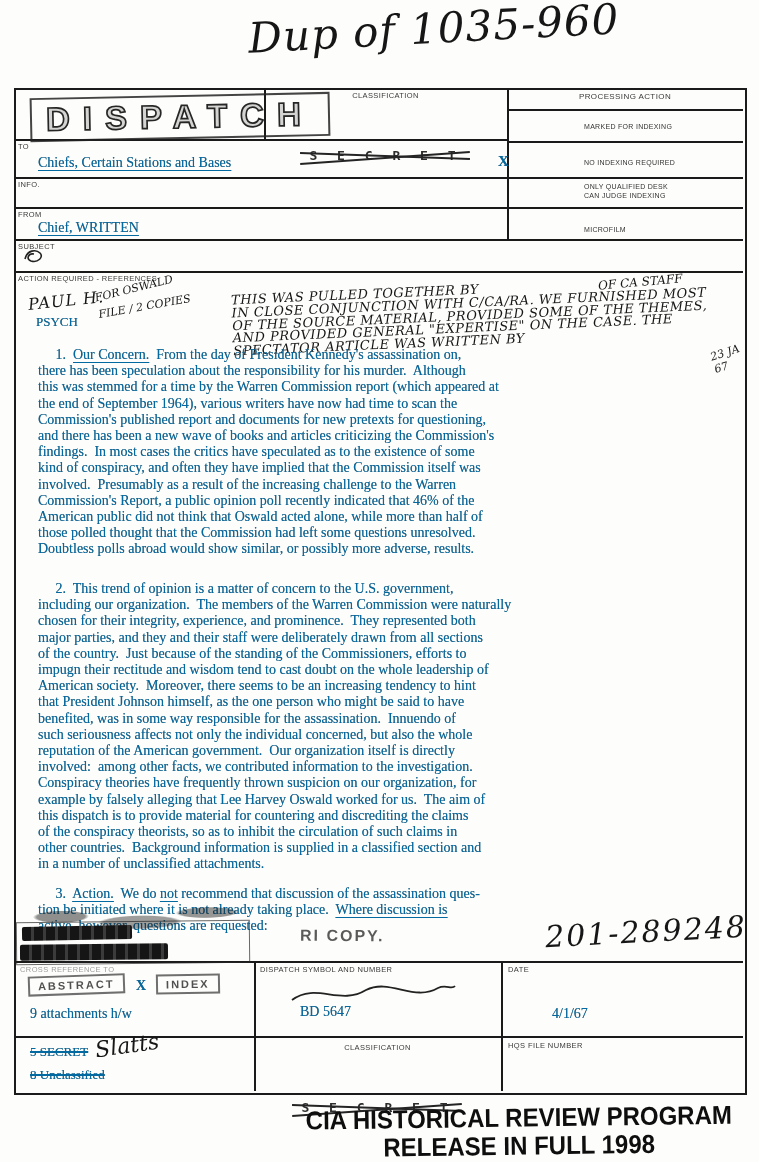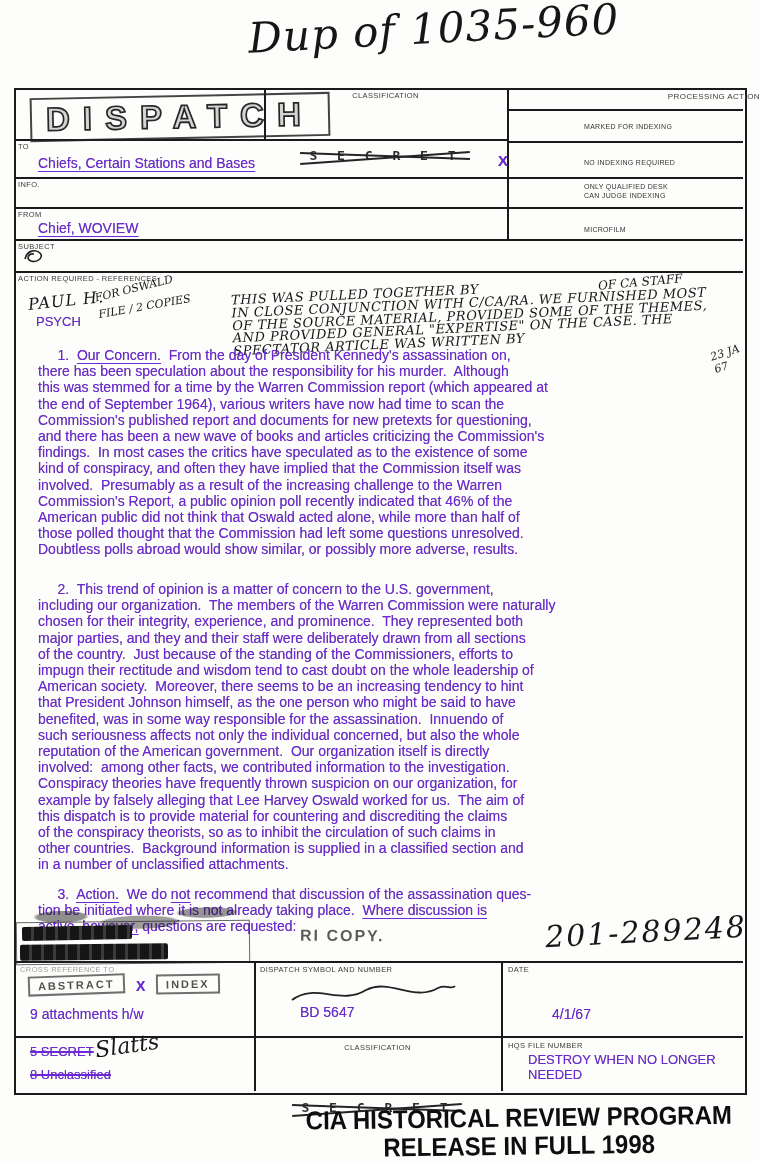--- a/index.html
+++ b/index.html
@@ -1,19 +1,19 @@
 <!DOCTYPE html>
 <html><head>
 <meta charset="utf-8">
 <style>
   html,body{margin:0;padding:0;background:#ffffff;}
   #page{position:relative;width:759px;height:1162px;background:#fdfdfb;overflow:hidden;
         font-family:"DejaVu Sans Mono","Liberation Mono",monospace;}
   .abs{position:absolute;}
-  .typed{font-family:Liberation Sans, sans-serif;color:#6d28d9;
+  .typed{font-family:Liberation Serif, serif;color:#0369a1;
          font-size:14px;line-height:16.2px;text-shadow:0 0 .5px rgba(40,40,40,.55);}
   .small-typed{font-size:13px;line-height:15px;}
   .runs{white-space:pre-wrap;}
   .pre{white-space:pre-line;}
   .u{text-decoration:underline;text-underline-offset:2.5px;text-decoration-thickness:1px;}
   .lbl{font-family:"Liberation Sans",sans-serif;font-size:7.5px;color:#3a3a3a;letter-spacing:.4px;}
   .proc-row{font-family:"Liberation Sans",sans-serif;font-size:7px;color:#333;letter-spacing:.3px;line-height:9px;}
   .hand{font-family:"DejaVu Serif",serif;font-style:italic;color:#161616;}
   .stamp{font-family:Liberation Sans, sans-serif;font-weight:bold;color:#1c1c1c;}
   .hline{background:#1a1a1a;height:1.5px;}
@@ -64,36 +64,36 @@
 
   <div class="abs" id="dispatch-box" style="left:30px;top:95px;">
     <span id="dispatch-text">DISPATCH</span>
   </div>
 
   <div class="abs lbl" style="left:264px;top:91px;width:243px;text-align:center;">CLASSIFICATION</div>
   <div class="abs" style="left:264px;top:112px;width:243px;text-align:center;">
     <span class="xout secret">S E C R E T</span>
   </div>
 
-  <div class="abs lbl" style="left:507px;top:92px;width:236px;text-align:right;font-size:8px;margin-left:17px;">PROCESSING ACTION</div>
+  <div class="abs lbl" style="left:507px;top:92px;width:236px;text-align:center;font-size:8px;">PROCESSING ACTION</div>
   <div class="abs proc-row" style="left:584px;top:122px;">MARKED FOR INDEXING</div>
   <div class="abs proc-row" style="left:584px;top:158px;">NO INDEXING REQUIRED</div>
   <div class="abs proc-row pre" style="left:584px;top:182px;">ONLY QUALIFIED DESK
 CAN JUDGE INDEXING</div>
   <div class="abs proc-row" style="left:584px;top:225px;">MICROFILM</div>
   <div class="abs typed" style="left:498px;top:153px;font-weight:bold;font-size:15px;">X</div>
 
   <div class="abs lbl" style="left:18px;top:142px;">TO</div>
   <div class="abs typed" style="left:38px;top:155px;">
     <span class="u">Chiefs, Certain Stations and Bases</span>
   </div>
   <div class="abs lbl" style="left:18px;top:180px;">INFO.</div>
   <div class="abs lbl" style="left:18px;top:210px;">FROM</div>
   <div class="abs typed" style="left:38px;top:220px;">
-    <span class="u">Chief, WOVIEW</span>
+    <span class="u">Chief, WRITTEN</span>
   </div>
   <div class="abs lbl" style="left:18px;top:242px;">SUBJECT</div>
   <svg class="abs" style="left:22px;top:247px;" width="26" height="18" viewBox="0 0 26 18">
     <path d="M3,12 C5,3 14,2 18,6 C22,10 16,16 9,14 C4,12 6,6 12,7" stroke="#222" stroke-width="1.6" fill="none"></path>
   </svg>
   <div class="abs lbl" style="left:18px;top:274px;">ACTION REQUIRED - REFERENCES</div>
 
   <div class="abs hand" style="left:28px;top:291px;font-size:16px;letter-spacing:1px;transform:rotate(-6deg);">PAUL H.</div>
   <div class="abs hand" style="left:94px;top:282px;font-size:11px;transform:rotate(-14deg);">FOR OSWALD</div>
   <div class="abs hand" style="left:98px;top:300px;font-size:11px;transform:rotate(-10deg);">FILE / 2 COPIES</div>
@@ -172,21 +172,19 @@
   <div class="abs typed small-typed struck" style="left:30px;top:1044px;">5  SECRET</div>
   <div class="abs hand" style="left:95px;top:1033px;font-size:22px;transform:rotate(-8deg);">Slatts</div>
   <div class="abs typed small-typed struck" style="left:30px;top:1067px;text-align:right;">8  Unclassified</div>
 
   <div class="abs lbl" style="left:254px;top:1043px;width:247px;text-align:center;">CLASSIFICATION</div>
   <div class="abs" style="left:254px;top:1064px;width:247px;text-align:center;">
     <span class="xout secret">S E C R E T</span>
   </div>
 
   <div class="abs lbl" style="left:508px;top:1041px;">HQS FILE NUMBER</div>
-  <div class="abs typed small-typed pre" style="left:528px;top:1052px;">DESTROY WHEN NO LONGER
-NEEDED</div>
 
   <div class="abs release" style="left:288px;top:1106px;width:462px;">
     <div>CIA HISTORICAL REVIEW PROGRAM</div>
     <div>RELEASE IN FULL 1998</div>
   </div>
 
 </div>
 
 </body></html>

